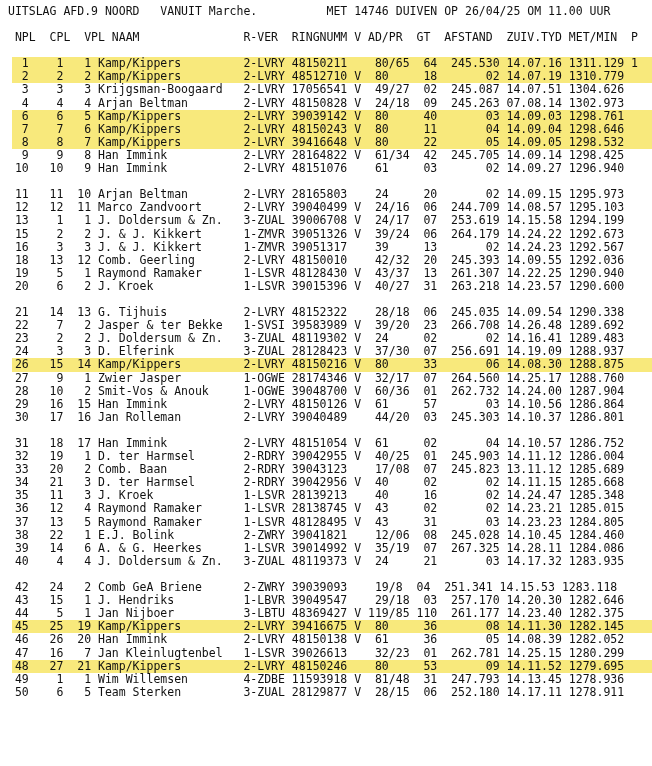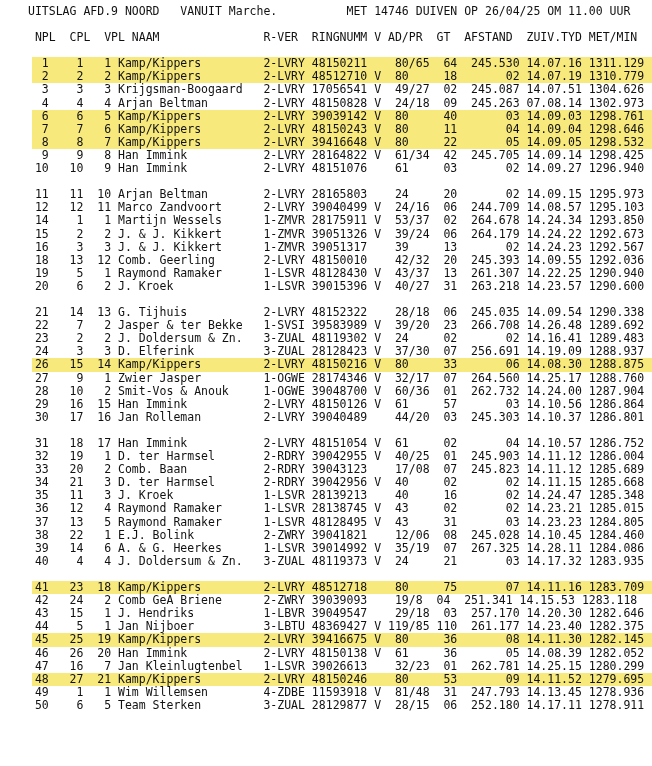--- a/index.html
+++ b/index.html
@@ -3,21 +3,21 @@
 <meta charset="utf-8">
 <style>
   html, body { margin: 0; padding: 0; }
   body {
     width: 652px; height: 766px; overflow: hidden;
     background: #ffffff;
     font-family: "DejaVu Sans Mono", "Liberation Mono", monospace;
   }
   .page {
     width: 652px; height: 766px; overflow: hidden;
-    padding: 5px 0 0 28px; box-sizing: border-box;
+    padding: 5px 0 0 8px; box-sizing: border-box;
   }
   .line {
     white-space: pre;
     font-size: 11.5px;
     line-height: 13.1px;
     height: 13.1px;
     color: #111111;
     letter-spacing: 0;
   }
   .line.hl {
@@ -40,49 +40,48 @@
       <div class="line">  3    3   3 Krijgsman-Boogaard   2-LVRY 17056541 V  49/27  02  245.087 14.07.51 1304.626</div>
       <div class="line">  4    4   4 Arjan Beltman        2-LVRY 48150828 V  24/18  09  245.263 07.08.14 1302.973</div>
       <div class="line hl">  6    6   5 Kamp/Kippers         2-LVRY 39039142 V  80     40       03 14.09.03 1298.761</div>
       <div class="line hl">  7    7   6 Kamp/Kippers         2-LVRY 48150243 V  80     11       04 14.09.04 1298.646</div>
       <div class="line hl">  8    8   7 Kamp/Kippers         2-LVRY 39416648 V  80     22       05 14.09.05 1298.532</div>
       <div class="line">  9    9   8 Han Immink           2-LVRY 28164822 V  61/34  42  245.705 14.09.14 1298.425</div>
       <div class="line"> 10   10   9 Han Immink           2-LVRY 48151076    61     03       02 14.09.27 1296.940</div>
       <div class="line"></div>
       <div class="line"> 11   11  10 Arjan Beltman        2-LVRY 28165803    24     20       02 14.09.15 1295.973</div>
       <div class="line"> 12   12  11 Marco Zandvoort      2-LVRY 39040499 V  24/16  06  244.709 14.08.57 1295.103</div>
-      <div class="line"> 14    1   1 Martijn Wessels      1-ZMVR 28175911 V  53/37  02  264.678 14.24.34 1293.850</div>
+      <div class="line"> 13    1   1 J. Doldersum &amp; Zn.   3-ZUAL 39006708 V  24/17  07  253.619 14.15.58 1294.199</div>
       <div class="line"> 15    2   2 J. &amp; J. Kikkert      1-ZMVR 39051326 V  39/24  06  264.179 14.24.22 1292.673</div>
       <div class="line"> 16    3   3 J. &amp; J. Kikkert      1-ZMVR 39051317    39     13       02 14.24.23 1292.567</div>
       <div class="line"> 18   13  12 Comb. Geerling       2-LVRY 48150010    42/32  20  245.393 14.09.55 1292.036</div>
       <div class="line"> 19    5   1 Raymond Ramaker      1-LSVR 48128430 V  43/37  13  261.307 14.22.25 1290.940</div>
       <div class="line"> 20    6   2 J. Kroek             1-LSVR 39015396 V  40/27  31  263.218 14.23.57 1290.600</div>
       <div class="line"></div>
       <div class="line"> 21   14  13 G. Tijhuis           2-LVRY 48152322    28/18  06  245.035 14.09.54 1290.338</div>
       <div class="line"> 22    7   2 Jasper &amp; ter Bekke   1-SVSI 39583989 V  39/20  23  266.708 14.26.48 1289.692</div>
       <div class="line"> 23    2   2 J. Doldersum &amp; Zn.   3-ZUAL 48119302 V  24     02       02 14.16.41 1289.483</div>
       <div class="line"> 24    3   3 D. Elferink          3-ZUAL 28128423 V  37/30  07  256.691 14.19.09 1288.937</div>
       <div class="line hl"> 26   15  14 Kamp/Kippers         2-LVRY 48150216 V  80     33       06 14.08.30 1288.875</div>
       <div class="line"> 27    9   1 Zwier Jasper         1-OGWE 28174346 V  32/17  07  264.560 14.25.17 1288.760</div>
       <div class="line"> 28   10   2 Smit-Vos &amp; Anouk     1-OGWE 39048700 V  60/36  01  262.732 14.24.00 1287.904</div>
       <div class="line"> 29   16  15 Han Immink           2-LVRY 48150126 V  61     57       03 14.10.56 1286.864</div>
       <div class="line"> 30   17  16 Jan Rolleman         2-LVRY 39040489    44/20  03  245.303 14.10.37 1286.801</div>
       <div class="line"></div>
       <div class="line"> 31   18  17 Han Immink           2-LVRY 48151054 V  61     02       04 14.10.57 1286.752</div>
       <div class="line"> 32   19   1 D. ter Harmsel       2-RDRY 39042955 V  40/25  01  245.903 14.11.12 1286.004</div>
-      <div class="line"> 33   20   2 Comb. Baan           2-RDRY 39043123    17/08  07  245.823 14.11.12 1285.689</div>
+      <div class="line"> 33   20   2 Comb. Baan           2-RDRY 39043123    17/08  07  245.823 13.11.12 1285.689</div>
       <div class="line"> 34   21   3 D. ter Harmsel       2-RDRY 39042956 V  40     02       02 14.11.15 1285.668</div>
       <div class="line"> 35   11   3 J. Kroek             1-LSVR 28139213    40     16       02 14.24.47 1285.348</div>
       <div class="line"> 36   12   4 Raymond Ramaker      1-LSVR 28138745 V  43     02       02 14.23.21 1285.015</div>
       <div class="line"> 37   13   5 Raymond Ramaker      1-LSVR 48128495 V  43     31       03 14.23.23 1284.805</div>
       <div class="line"> 38   22   1 E.J. Bolink          2-ZWRY 39041821    12/06  08  245.028 14.10.45 1284.460</div>
       <div class="line"> 39   14   6 A. &amp; G. Heerkes      1-LSVR 39014992 V  35/19  07  267.325 14.28.11 1284.086</div>
       <div class="line"> 40    4   4 J. Doldersum &amp; Zn.   3-ZUAL 48119373 V  24     21       03 14.17.32 1283.935</div>
       <div class="line"></div>
-      <div class="line hl"> 41   23  18 Kamp/Kippers         2-LVRY 48512718    80     75       07 14.11.16 1283.709</div>
       <div class="line"> 42   24   2 Comb GeA Briene      2-ZWRY 39039093    19/8  04  251.341 14.15.53 1283.118</div>
       <div class="line"> 43   15   1 J. Hendriks          1-LBVR 39049547    29/18  03  257.170 14.20.30 1282.646</div>
       <div class="line"> 44    5   1 Jan Nijboer          3-LBTU 48369427 V 119/85 110  261.177 14.23.40 1282.375</div>
       <div class="line hl"> 45   25  19 Kamp/Kippers         2-LVRY 39416675 V  80     36       08 14.11.30 1282.145</div>
       <div class="line"> 46   26  20 Han Immink           2-LVRY 48150138 V  61     36       05 14.08.39 1282.052</div>
       <div class="line"> 47   16   7 Jan Kleinlugtenbel   1-LSVR 39026613    32/23  01  262.781 14.25.15 1280.299</div>
       <div class="line hl"> 48   27  21 Kamp/Kippers         2-LVRY 48150246    80     53       09 14.11.52 1279.695</div>
       <div class="line"> 49    1   1 Wim Willemsen        4-ZDBE 11593918 V  81/48  31  247.793 14.13.45 1278.936</div>
       <div class="line"> 50    6   5 Team Sterken         3-ZUAL 28129877 V  28/15  06  252.180 14.17.11 1278.911</div>
     </div>

